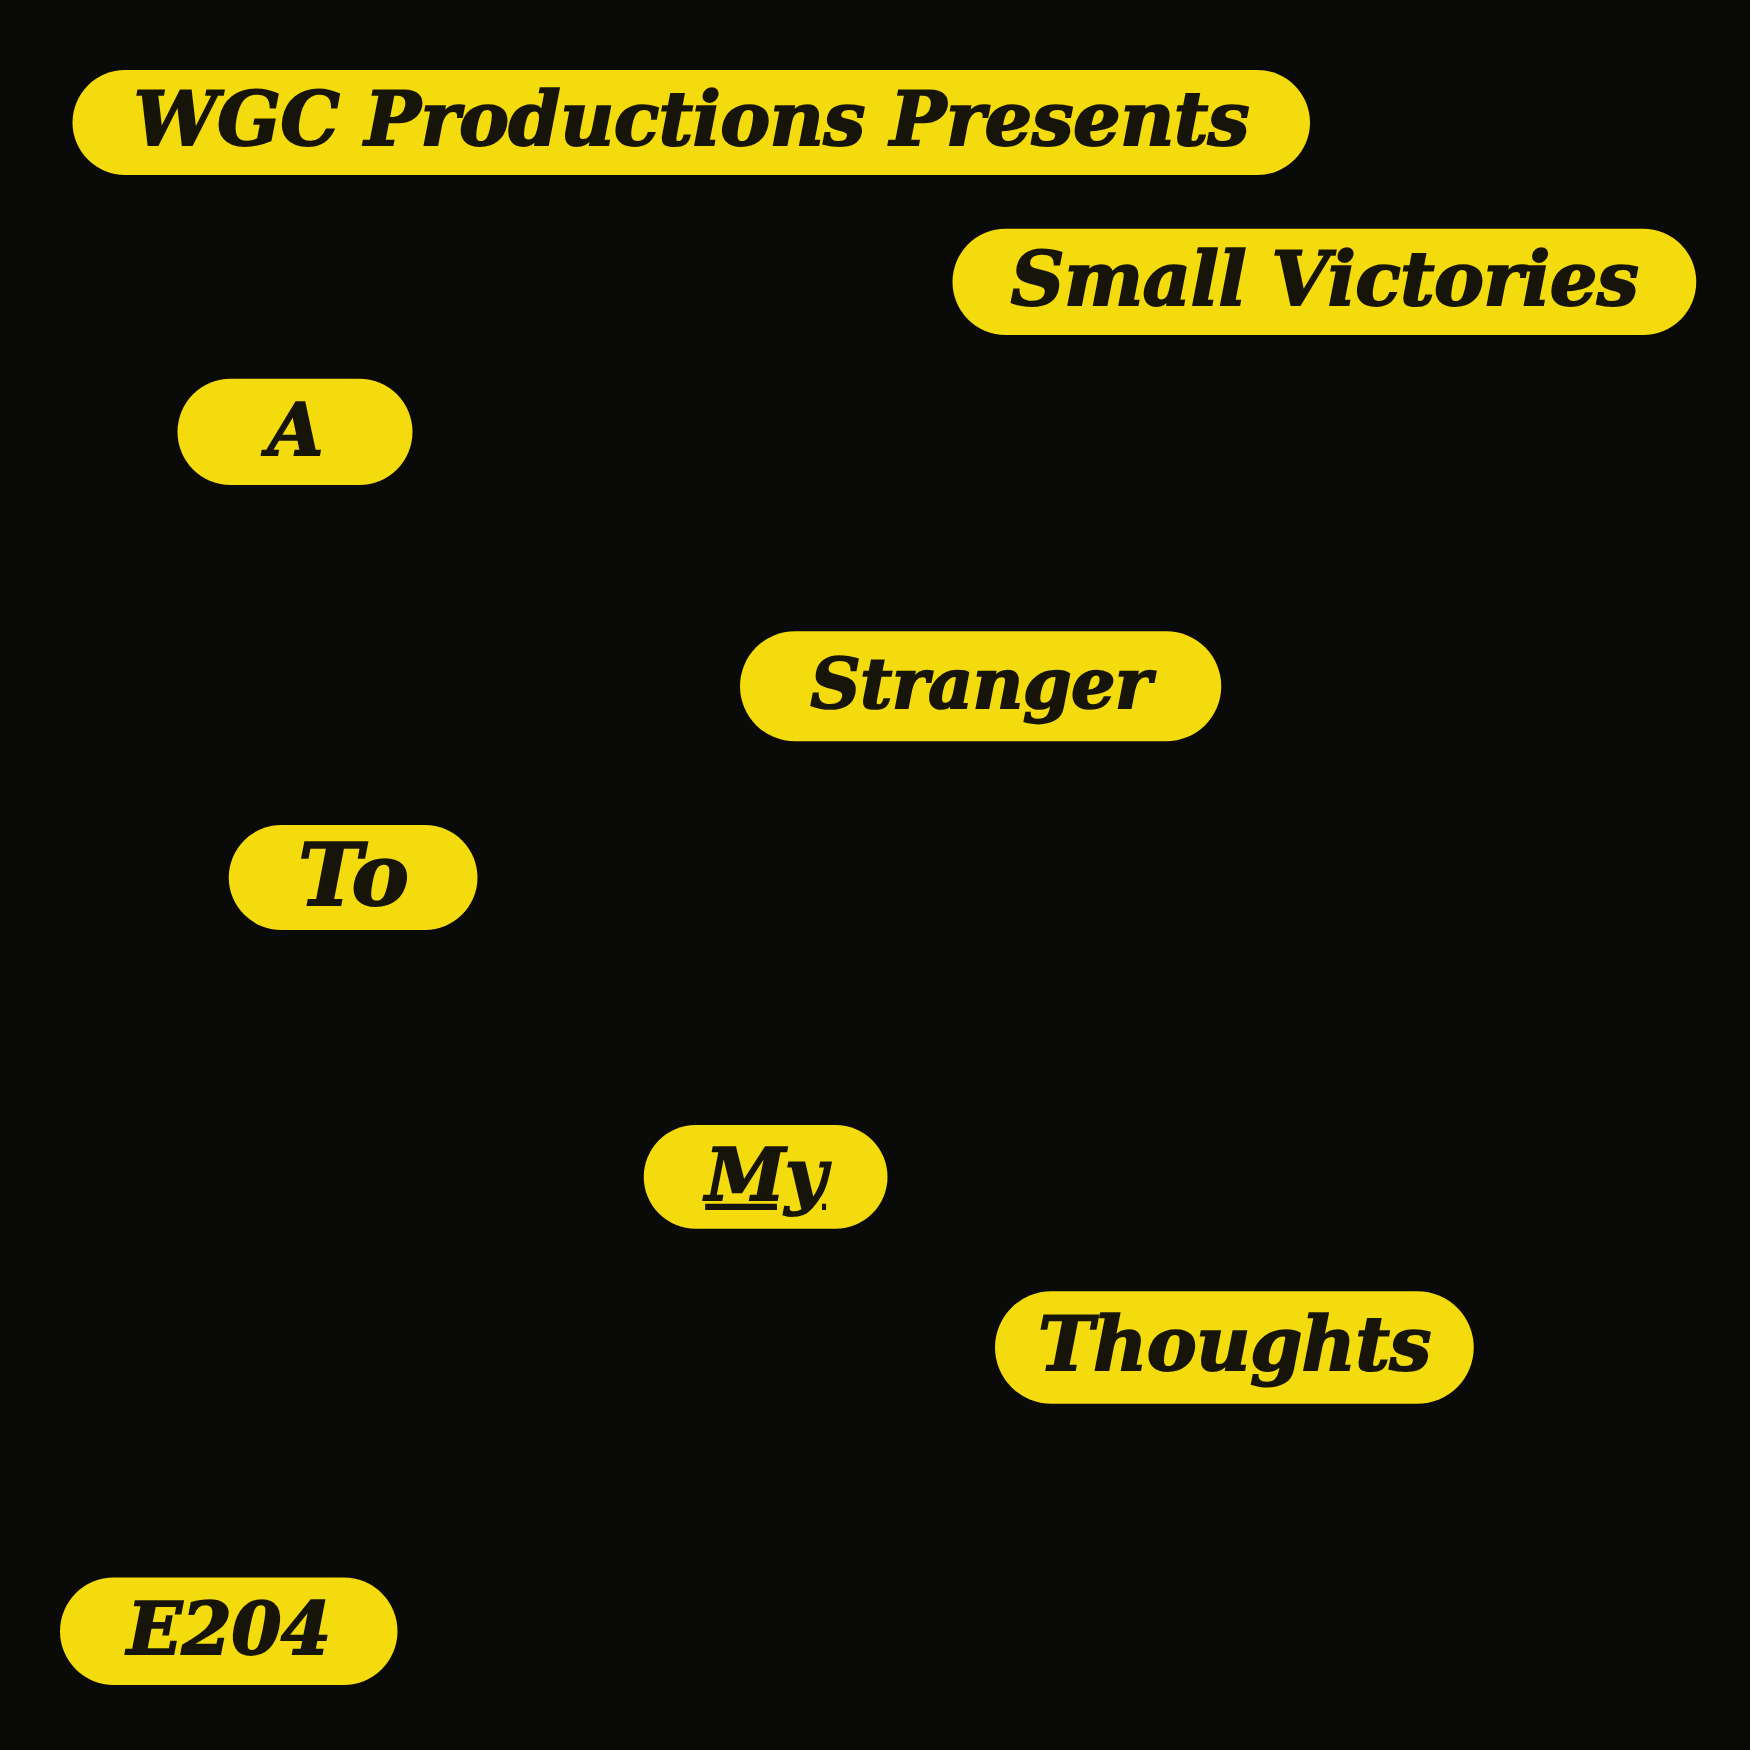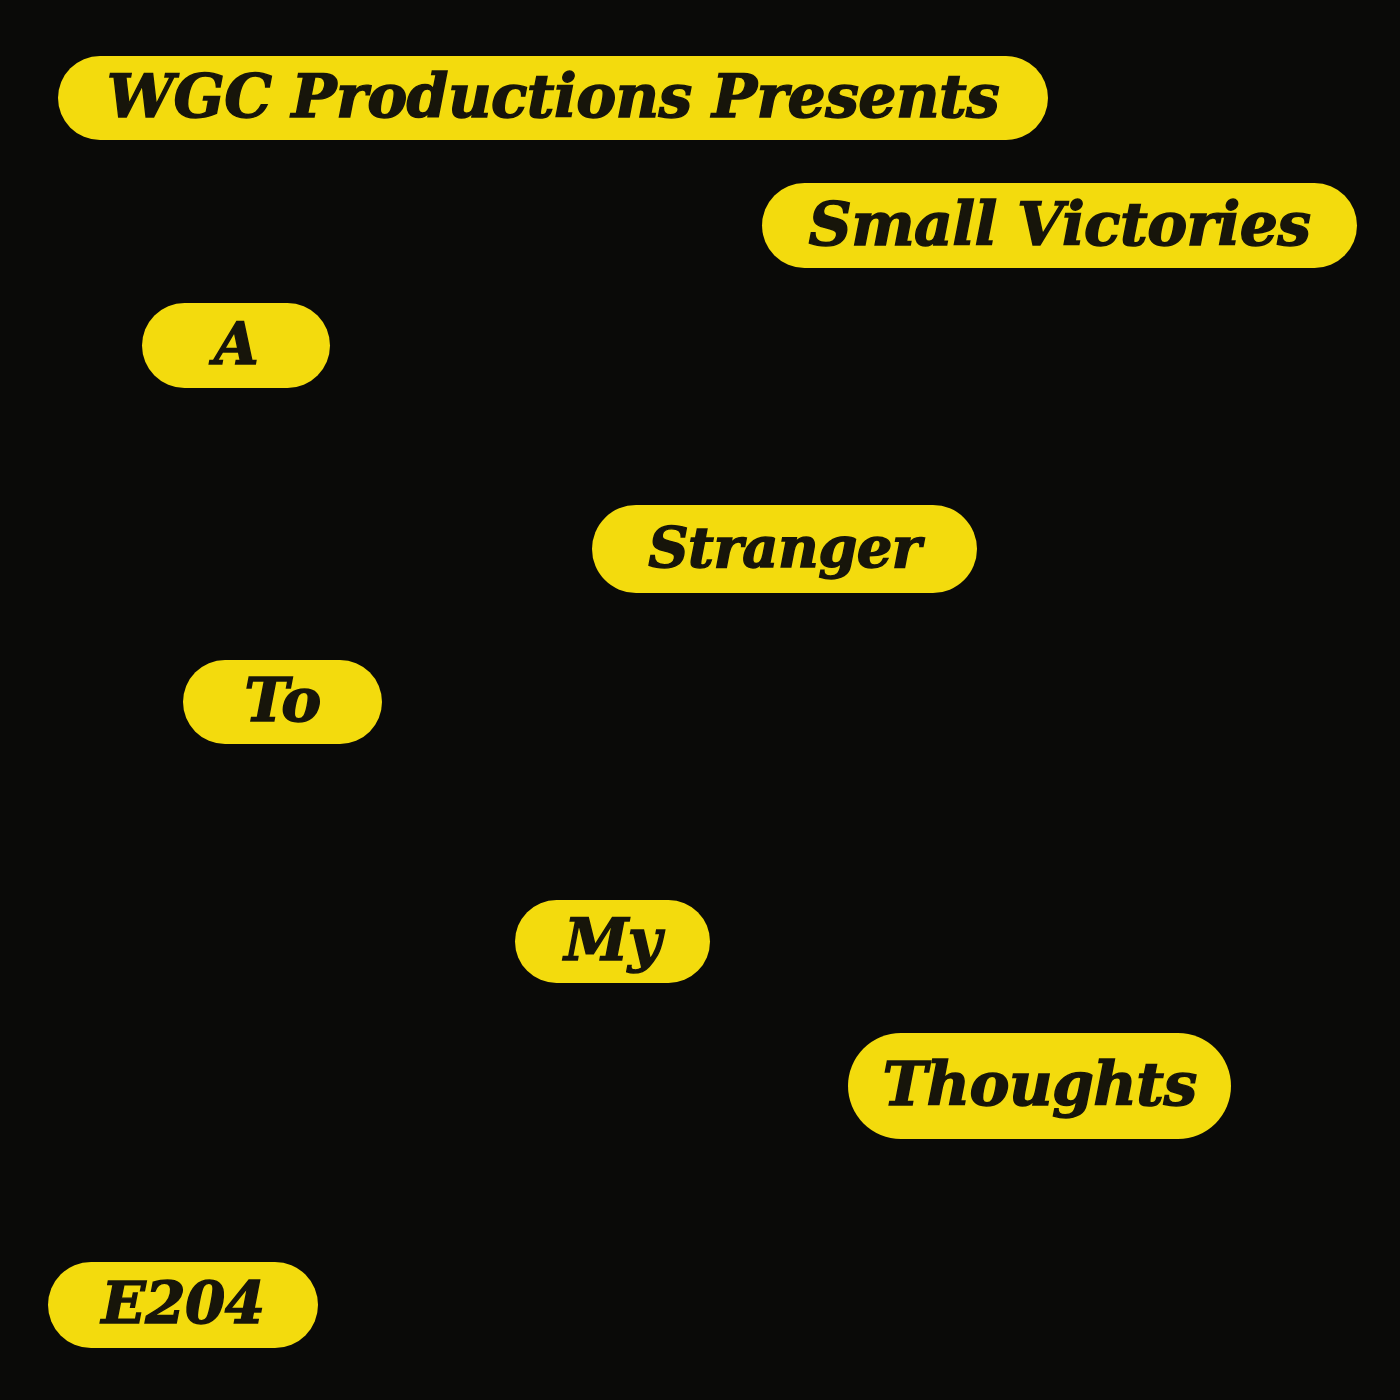--- a/index.html
+++ b/index.html
@@ -36,24 +36,24 @@
   
   .p-production { left: 58px;  top: 56px;   width: 990px; height: 84px; }
   .p-production span { font-size: 60px; }
   .p-show-title { left: 762px; top: 183px;  width: 595px; height: 85px; justify-content: center; }
   .p-show-title span { font-size: 60px; }
   .p-word-a     { left: 142px; top: 303px;  width: 188px; height: 85px; }
   .p-word-a span { font-size: 58px; }
   .p-word-stranger { left: 592px; top: 505px; width: 385px; height: 88px; }
   .p-word-stranger span { font-size: 56px; }
   .p-word-to    { left: 183px; top: 660px;  width: 199px; height: 84px; }
-  .p-word-to span { font-size: 60px; }
+  .p-word-to span { font-size: 69px; }
   .p-word-my    { left: 515px; top: 900px;  width: 195px; height: 83px; }
-  .p-word-my span { font-size: 58px; }
-  .p-word-thoughts { left: 848px; top: 1033px; width: 383px; height: 106px; }
+  .p-word-my span { font-size: 58px; text-decoration: underline; }
+  .p-word-thoughts { left: 796px; top: 1033px; width: 383px; height: 90px; }
   .p-word-thoughts span { font-size: 60px; }
   .p-episode    { left: 48px;  top: 1262px; width: 270px; height: 86px; }
   .p-episode span { font-size: 58px; }
 </style>
 </head>
 <body>
 
 <div class="poster">
 
   <div class="pill p-production">

